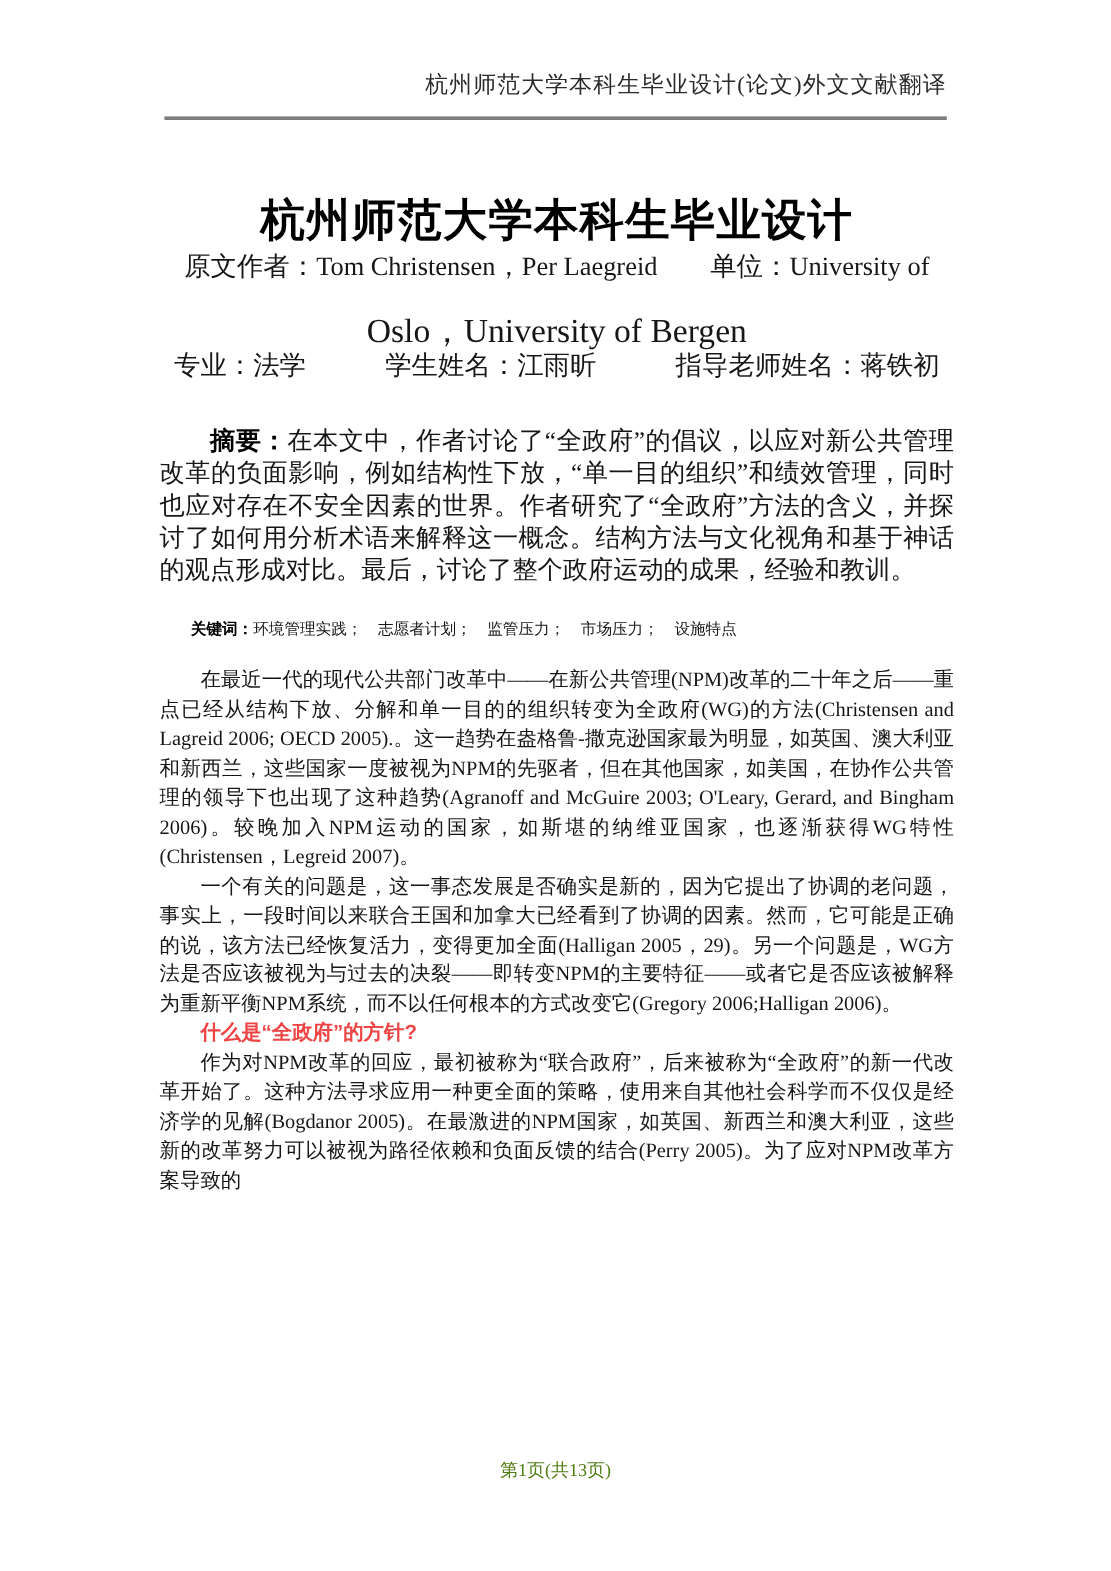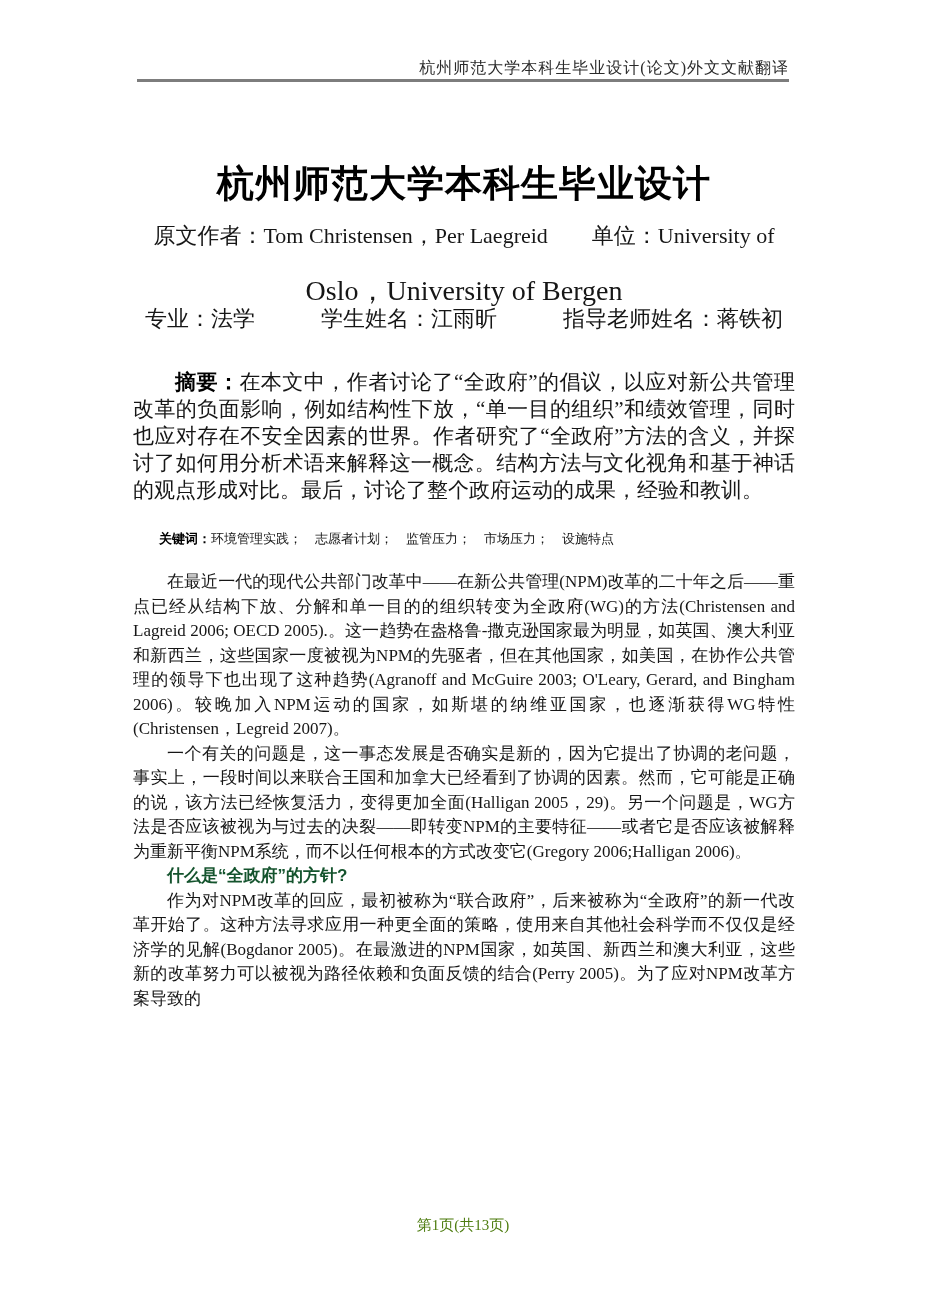--- a/index.html
+++ b/index.html
@@ -12,43 +12,43 @@
     color: #161616;
     font-family: "Liberation Serif", "DejaVu Serif", serif;
     overflow: hidden;
   }
   .page-header {
     position: absolute;
     left: 137px;
     right: 137px;
     top: 58px;
     text-align: right;
-    font-size: 16px;
+    font-size: 19px;
     letter-spacing: 1px;
     color: #2a2a2a;
-    padding-bottom: 0;
+    padding-bottom: 13px;
     border-bottom: 3px solid #7d7d7d;
   }
   .content {
     position: absolute;
     left: 133px;
     right: 131px;
     top: 86px;
   }
   .doc-title {
     margin: 78px 0 0 0;
     font-family: "Liberation Sans", "DejaVu Sans", sans-serif;
     font-weight: 700;
     font-size: 37px;
     line-height: 40px;
     text-align: center;
     letter-spacing: 1px;
     color: #000000;
   }
-  .author-line  { margin-top: 18px; font-size: 22px; line-height: 28px; text-align: center; }
+  .author-line  { margin-top: 4px; font-size: 22px; line-height: 28px; text-align: center; }
   .author-line2 { margin-top: 27px; font-size: 28px; line-height: 28px; text-align: center; }
   .info-line    { margin-top: 0; font-size: 22px; line-height: 28px; text-align: center; }
   .abstract {
     margin-top: 35px;
     font-size: 21px;
     line-height: 27px;
     text-align: justify;
     text-indent: 2em;
   }
   .keywords {
@@ -69,21 +69,21 @@
     text-align: justify;
     text-indent: 2em;
   }
   .body-text { margin-top: 18px; }
   .section-heading {
     margin: 0;
     font-family: "Liberation Sans", "DejaVu Sans", sans-serif;
     font-weight: 700;
     font-size: 17.5px;
     line-height: 24.5px;
-    color: #14532d;
+    color: #ef4444;
     text-indent: 0;
   }
   .page-footer {
     position: absolute;
     left: 0;
     right: 0;
     top: 1216px;
     text-align: center;
     font-size: 15px;
     color: #4d7c0f;

